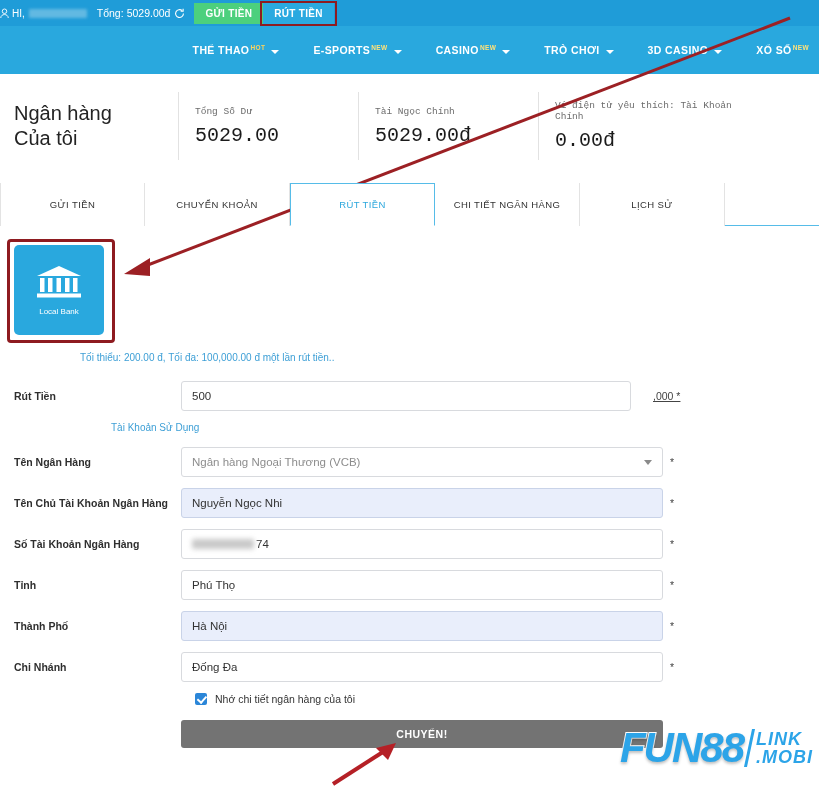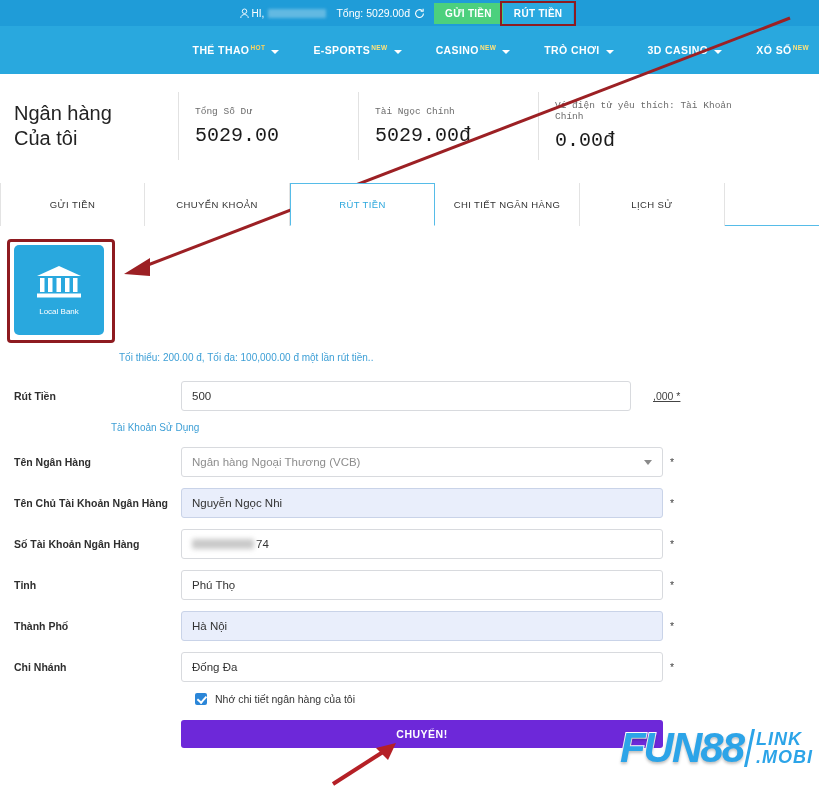--- a/index.html
+++ b/index.html
@@ -8,21 +8,21 @@
     font-family: "Liberation Sans", sans-serif;
     background: #ffffff;
     overflow: hidden;
   }
   #page { position: relative; width: 819px; height: 787px; background:#fff; }
 
   
   .topbar {
     position: absolute; top: 0; left: 0; width: 819px; height: 26px;
     background: #1f9cd8;
-    display: flex; align-items: center; justify-content: center;
+    display: flex; align-items: center; justify-content: flex-start;
     padding-right: 6px;
   }
   .user-block { display: flex; align-items: center; color:#fff; font-size: 10px; margin-right: 10px; }
   .user-icon { width: 9px; height: 11px; margin-right: 3px; display:inline-block; }
   .user-name-blur {
     display: inline-block; width: 58px; height: 9px; margin-left: 4px;
     background: #62b9e2; border-radius: 1px; filter: blur(1.6px);
   }
   .total-block { color:#ffffff; font-size: 10.5px; display:flex; align-items:center; margin-right: 9px; }
   .refresh-icon { width: 11px; height: 11px; margin-left: 4px; }
@@ -108,21 +108,21 @@
   }
   .bank-card .label { color:#fff; font-size: 8px; margin-top: 7px; }
   .bank-card-hl {
     position:absolute; top:-6px; left:-7px; width: 108px; height: 104px;
     border: 3px solid #8e1b20; border-radius: 4px; pointer-events:none;
   }
 
   
   .form { position: absolute; top: 352px; left: 0; width: 819px; }
   .limit-note {
-    margin-left: 119px; font-size: 10px; color:#3d9fd6; margin-bottom: 18px;
+    margin-left: 80px; font-size: 10px; color:#3d9fd6; margin-bottom: 18px;
   }
   .row { display:flex; align-items:flex-start; margin-bottom: 11px; }
   .row-label {
     width: 181px; padding-left: 14px; font-size: 10.5px; color:#2f2f2f;
     font-weight: bold; padding-top: 9px;
   }
   .field-wrap { position: relative; display:flex; align-items:center; }
   .field {
     width: 482px; height: 30px; border: 1px solid #d8dade; border-radius: 3px;
     background: #fff; font-size: 11.5px; color:#333; padding: 0 10px;
@@ -147,21 +147,21 @@
     width: 12px; height: 12px; background: #2b86d8; border-radius: 2px;
     position: relative; margin-right: 8px;
   }
   .checkbox:after {
     content:""; position:absolute; left: 3.5px; top: 1px; width: 3.5px; height: 7px;
     border: solid #fff; border-width: 0 2px 2px 0; transform: rotate(42deg);
   }
   .check-label { font-size: 10.5px; color:#333; }
   .submit-btn {
     margin-left: 181px; margin-top: 15px; width: 482px; height: 28px;
-    background: #6d28d9; color:#fff; border: none; border-radius: 3px;
+    background: #737373; color:#fff; border: none; border-radius: 3px;
     font-size: 10.5px; font-weight: bold; letter-spacing: .5px;
   }
 
   
   .anno { position: absolute; top: 0; left: 0; width: 819px; height: 787px; pointer-events:none; }
 
   
   .logo {
     position: absolute; right: 6px; bottom: 18px; display: flex; align-items: center;
   }

